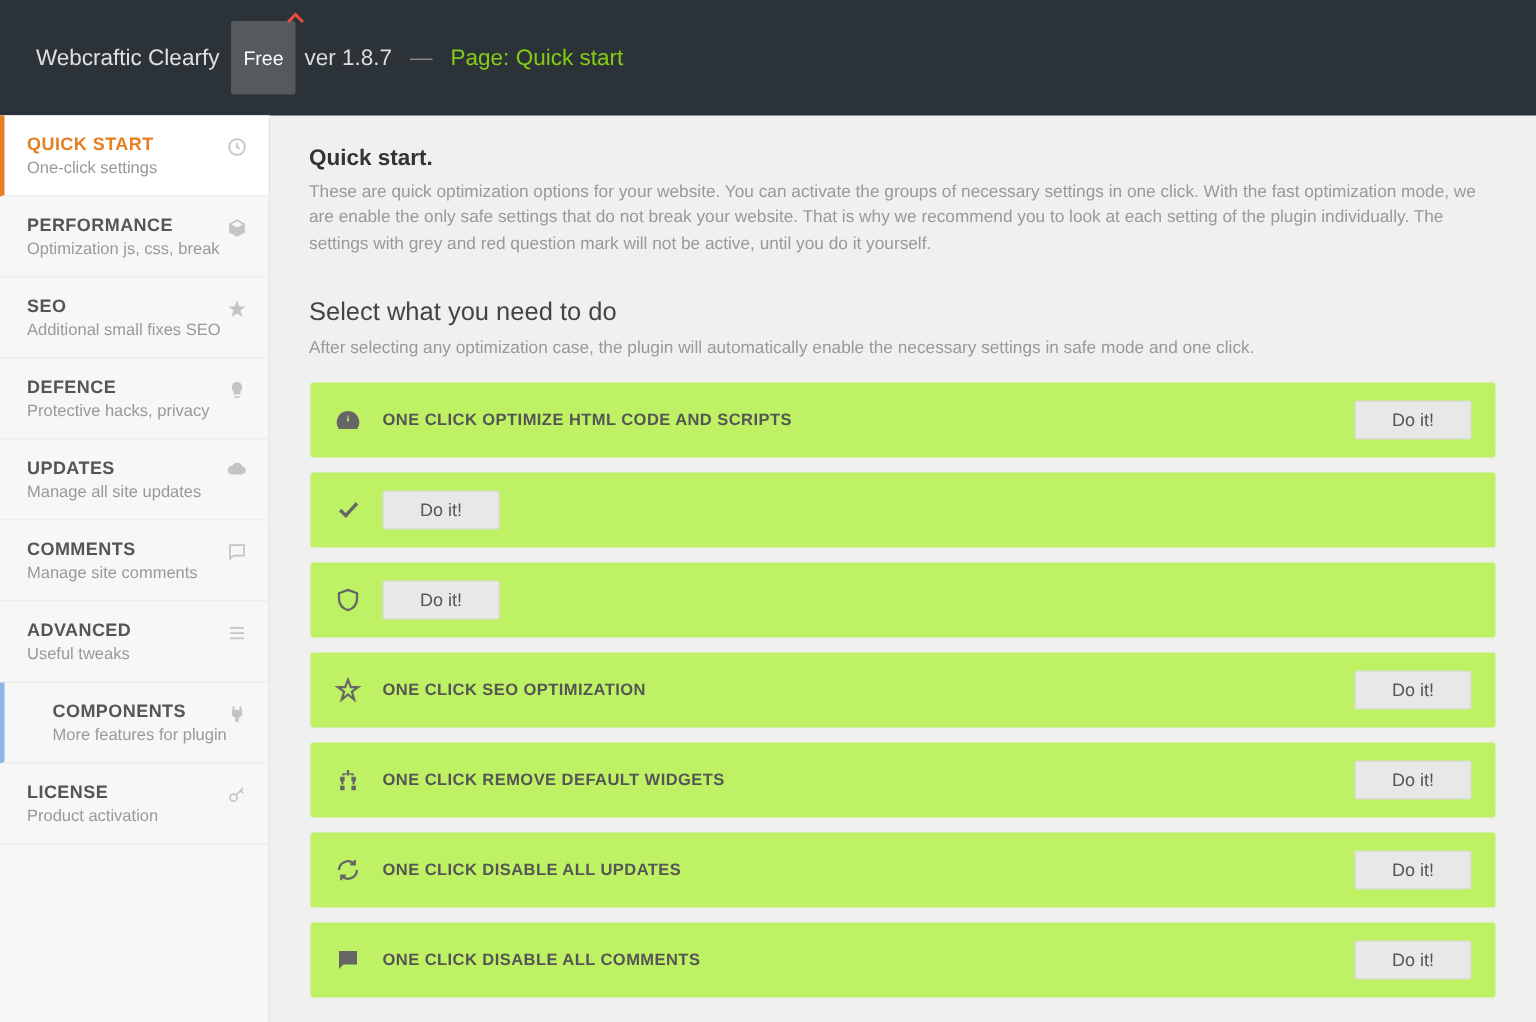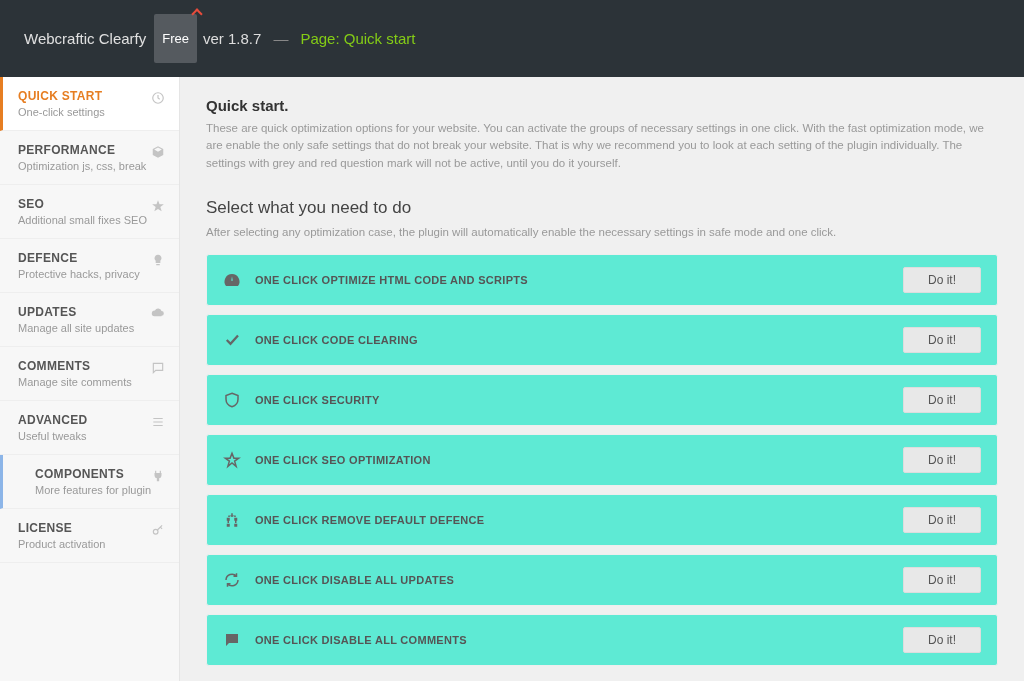--- a/index.html
+++ b/index.html
@@ -18,21 +18,21 @@
 .nav-item.active .nav-title { color: #e67e22; }
 .nav-item.components { border-left: 3px solid #8cb5e8; padding-left: 32px; }
 .nav-title { font-size: 12px; font-weight: 700; color: #555; letter-spacing: 0.3px; }
 .nav-sub { font-size: 11px; color: #999; margin-top: 3px; }
 .nav-icon { position: absolute; right: 14px; top: 14px; width: 14px; height: 14px; color: #c4c4c4; }
 .content { flex: 1; padding: 20px 26px; }
 .page-title { font-size: 15px; font-weight: 700; color: #333; margin-bottom: 6px; }
 .page-desc { font-size: 11.5px; color: #999; line-height: 1.5; margin-bottom: 26px; }
 .section-title { font-size: 17px; color: #444; margin-bottom: 8px; }
 .section-desc { font-size: 11.5px; color: #999; margin-bottom: 16px; }
-.opt-row { background: #5eead4; border: 1px solid #eee; border-radius: 3px; padding: 12px 16px; margin-bottom: 8px; display: flex; align-items: center; }
+.opt-row { background: #bef264; border: 1px solid #eee; border-radius: 3px; padding: 12px 16px; margin-bottom: 8px; display: flex; align-items: center; }
 .opt-icon { width: 18px; height: 18px; margin-right: 14px; color: #666; flex-shrink: 0; }
 .opt-label { flex: 1; font-size: 11px; font-weight: 700; color: #555; letter-spacing: 0.3px; }
 .opt-btn { background: #e8e8e8; border: 1px solid #ddd; padding: 5px 24px; font-size: 12px; font-weight: 400; color: #555; cursor: pointer; border-radius: 2px; min-width: 78px; text-align: center; }
 .section { margin-top: 24px; }
 svg { display: block; }
 </style>
 </head>
 <body>
 
 <div class="header">
@@ -145,48 +145,46 @@
             </div>
             <div class="opt-label">ONE CLICK OPTIMIZE HTML CODE AND SCRIPTS</div>
             <button class="opt-btn">Do it!</button>
           </div>
           <div class="opt-row">
             <div class="opt-icon">
               <svg viewBox="0 0 24 24" fill="none" stroke="currentColor" stroke-width="3">
                 <path d="M5 12l5 5L20 6"></path>
               </svg>
             </div>
-            <div class="opt-label">ONE CLICK CODE CLEARING</div>
             <button class="opt-btn">Do it!</button>
           </div>
           <div class="opt-row">
             <div class="opt-icon">
               <svg viewBox="0 0 24 24" fill="none" stroke="currentColor" stroke-width="2">
                 <path d="M12 3l8 3v5c0 5-3.5 8.5-8 10-4.5-1.5-8-5-8-10V6z"></path>
               </svg>
             </div>
-            <div class="opt-label">ONE CLICK SECURITY</div>
             <button class="opt-btn">Do it!</button>
           </div>
           <div class="opt-row">
             <div class="opt-icon">
               <svg viewBox="0 0 24 24" fill="none" stroke="currentColor" stroke-width="2">
                 <path d="M12 3l2.5 6.5H21l-5.5 4 2 7L12 16l-5.5 4.5 2-7L3 9.5h6.5z"></path>
               </svg>
             </div>
             <div class="opt-label">ONE CLICK SEO OPTIMIZATION</div>
             <button class="opt-btn">Do it!</button>
           </div>
           <div class="opt-row">
             <div class="opt-icon">
               <svg viewBox="0 0 24 24" fill="currentColor">
                 <path d="M11 3h2v3h-2zM5 9h4v4H5zm10 0h4v4h-4zM5 17h4v4H5zm10 0h4v4h-4zM11 6h2v2h-2zM6 13h2v3H6zm10 0h2v3h-2zM7 8V6h10v2h-2V7H9v1z"></path>
               </svg>
             </div>
-            <div class="opt-label">ONE CLICK REMOVE DEFAULT DEFENCE</div>
+            <div class="opt-label">ONE CLICK REMOVE DEFAULT WIDGETS</div>
             <button class="opt-btn">Do it!</button>
           </div>
           <div class="opt-row">
             <div class="opt-icon">
               <svg viewBox="0 0 24 24" fill="none" stroke="currentColor" stroke-width="2">
                 <path d="M4 12a8 8 0 0 1 14-5M20 12a8 8 0 0 1-14 5M18 3v4h-4M6 21v-4h4"></path>
               </svg>
             </div>
             <div class="opt-label">ONE CLICK DISABLE ALL UPDATES</div>
             <button class="opt-btn">Do it!</button>

